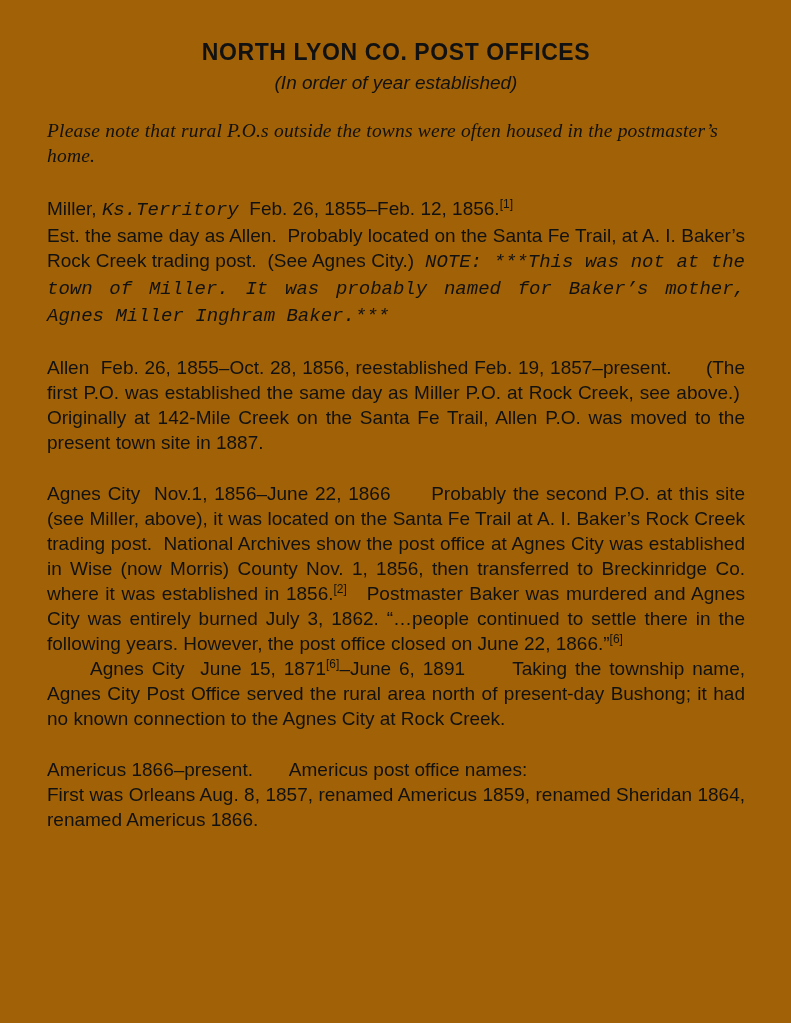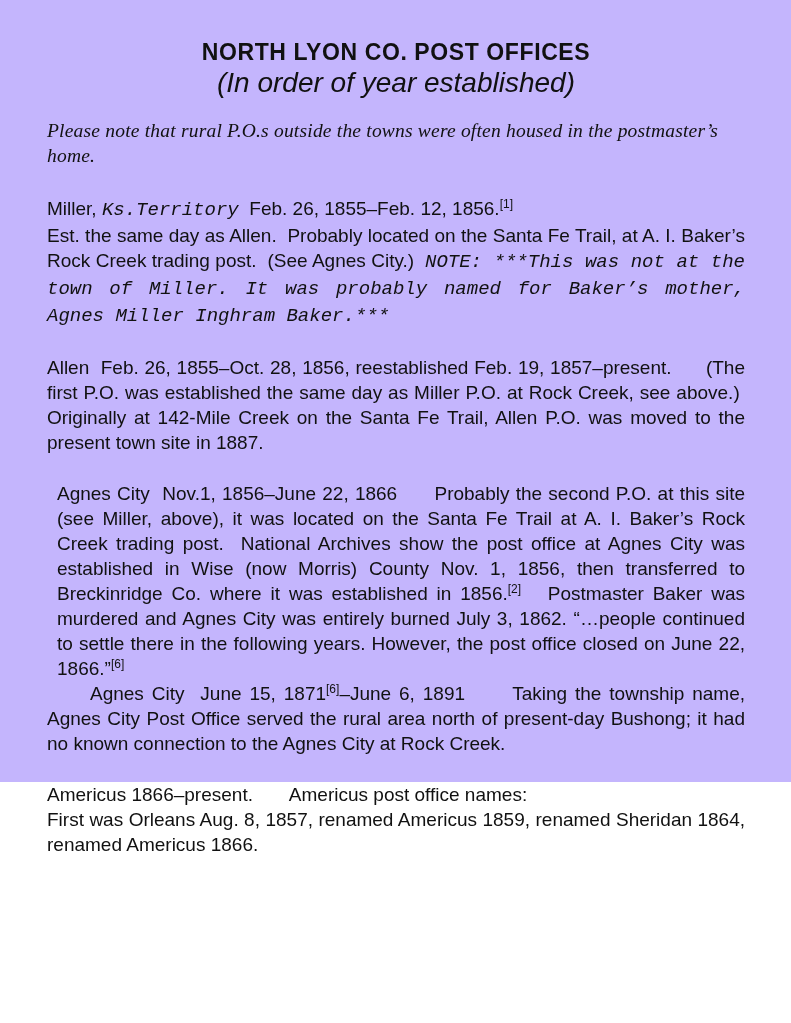--- a/index.html
+++ b/index.html
@@ -10,56 +10,55 @@
   body {
     width: 791px;
     height: 1023px;
     overflow: hidden;
     color: #111111;
     font-family: "Liberation Sans", "DejaVu Sans", sans-serif;
   }
   .page {
     box-sizing: border-box;
     width: 791px;
-    height: 782px;
+    height: 1023px;
     padding: 38px 46px 20px 47px;
-    background: #c4b5fd;
+    background: #a16207;
   }
   .doc-title {
     text-align: center;
     font-size: 23px;
     font-weight: 700;
     letter-spacing: 0.6px;
     line-height: 28px;
     margin: 0 0 4px 0;
   }
   .doc-subtitle {
     text-align: center;
     font-style: italic;
-    font-size: 28px;
+    font-size: 19px;
     line-height: 26px;
     margin: 0 0 22px 0;
   }
   p.para {
     font-size: 19px;
     line-height: 25px;
     margin: 0 0 26px 0;
     text-align: justify;
   }
   p.intro {
     font-style: italic;
     font-size: 19.5px;
     letter-spacing: 0.2px;
     text-align: left;
     margin-bottom: 28px;
     font-family: Liberation Serif, serif;
   }
   p.follows {
     margin-bottom: 0;
-    margin-left: 10px;
   }
   p.indented {
     text-indent: 43px;
   }
   .b { font-weight: 400; }
   .i { font-style: italic; font-family: Liberation Mono, monospace; }
   sup.fn {
     font-size: 12px;
     line-height: 0;
     vertical-align: super;

